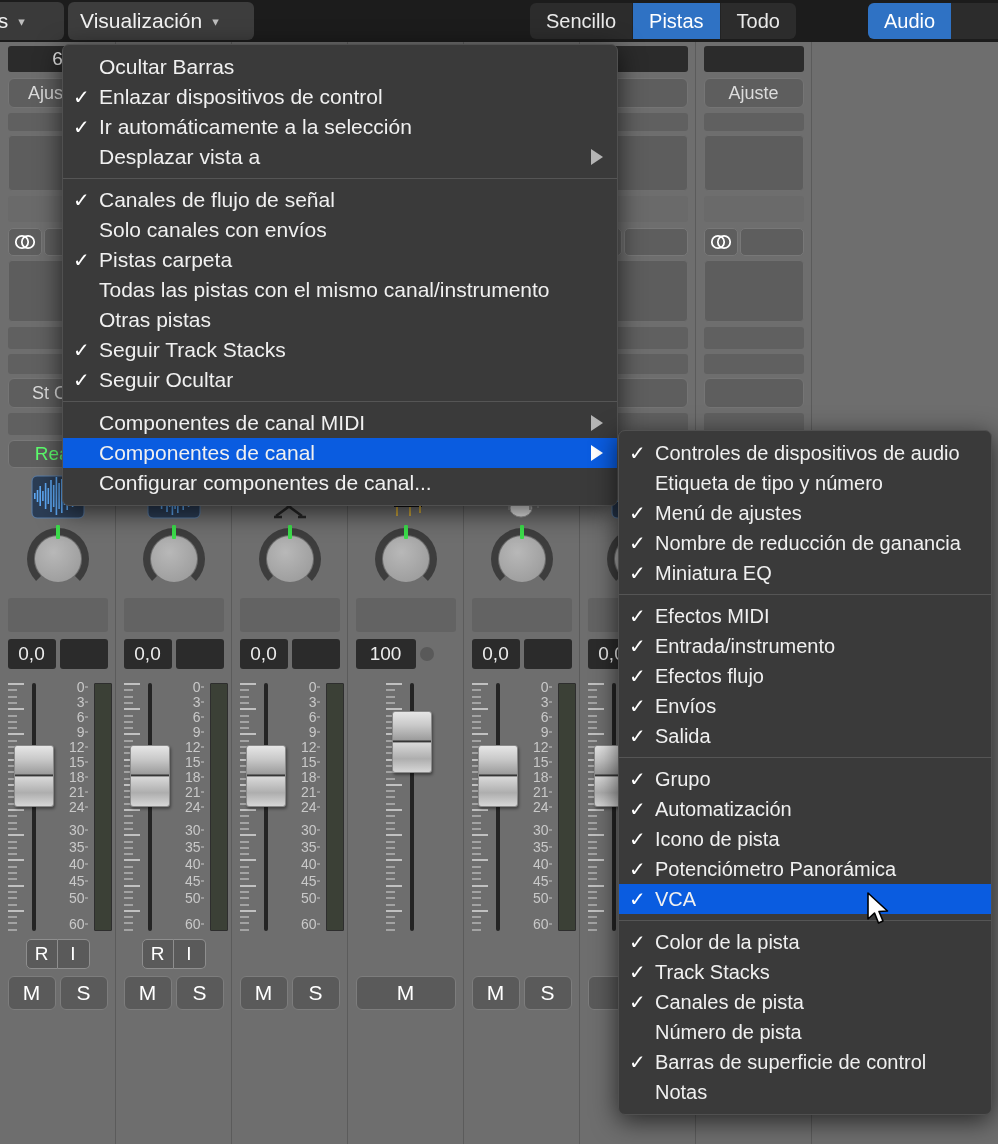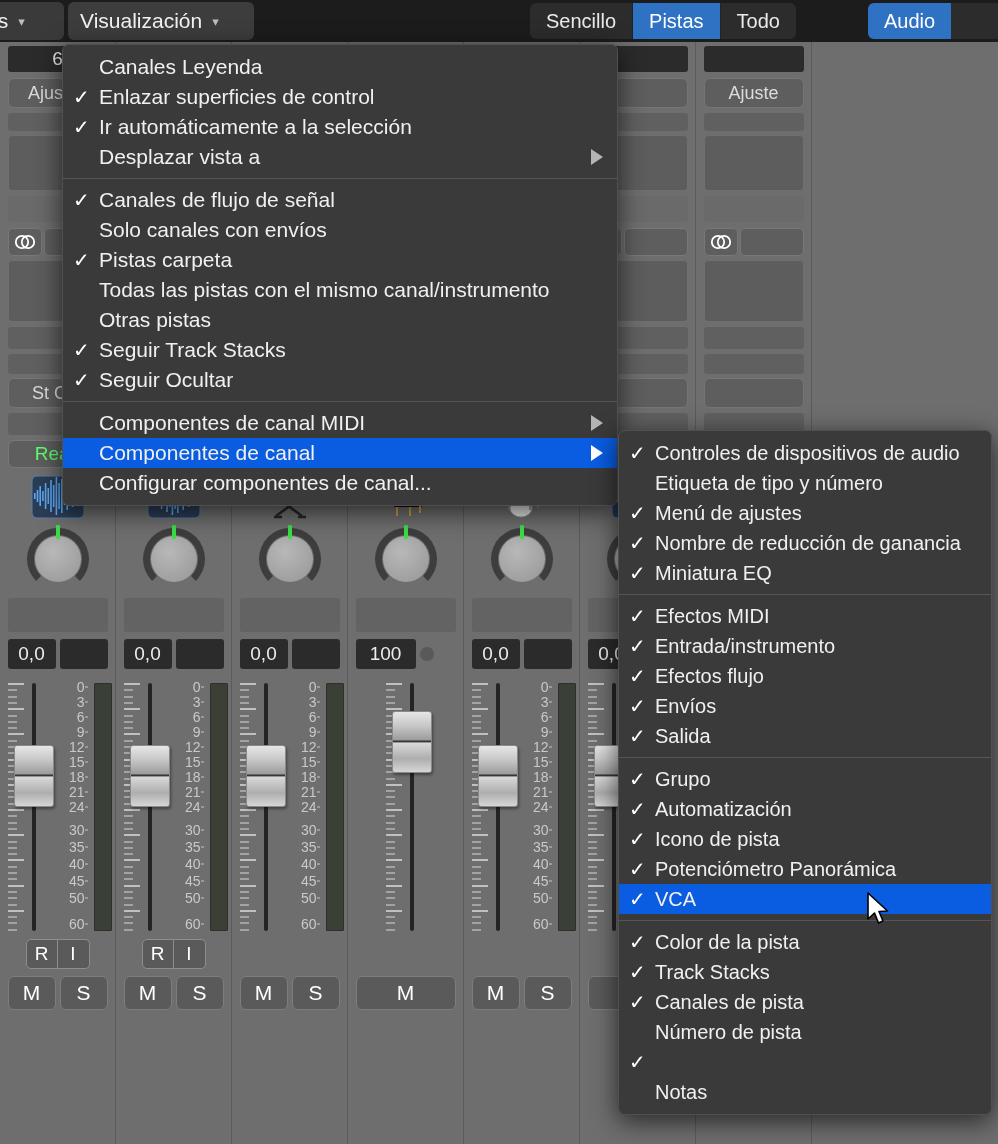--- a/index.html
+++ b/index.html
@@ -1053,26 +1053,26 @@
           </div>
 
         </div>
         <div style="height:38px"></div>
       </div>
     </div>
 
   <div class="menu" id="main-menu">
       <div class="mi">
               <span class="ck"></span>
-              <span class="lbl">Canales Leyenda</span>
-
-            </div>
-      <div class="mi">
-              <span class="ck">✓</span>
-              <span class="lbl">Enlazar superficies de control</span>
+              <span class="lbl">Ocultar Barras</span>
+
+            </div>
+      <div class="mi">
+              <span class="ck">✓</span>
+              <span class="lbl">Enlazar dispositivos de control</span>
 
             </div>
       <div class="mi">
               <span class="ck">✓</span>
               <span class="lbl">Ir automáticamente a la selección</span>
 
             </div>
       <div class="mi">
               <span class="ck"></span>
               <span class="lbl">Desplazar vista a</span>
@@ -1226,20 +1226,21 @@
               <span class="lbl">Canales de pista</span>
 
             </div>
       <div class="mi">
               <span class="ck"></span>
               <span class="lbl">Número de pista</span>
 
             </div>
       <div class="mi">
               <span class="ck">✓</span>
+              <span class="lbl">Barras de superficie de control</span>
 
             </div>
       <div class="mi">
               <span class="ck"></span>
               <span class="lbl">Notas</span>
 
             </div>
     </div>
 
   <svg class="cursor" width="26" height="36" viewBox="0 0 26 36" style="left: 866px; top: 892px;">

